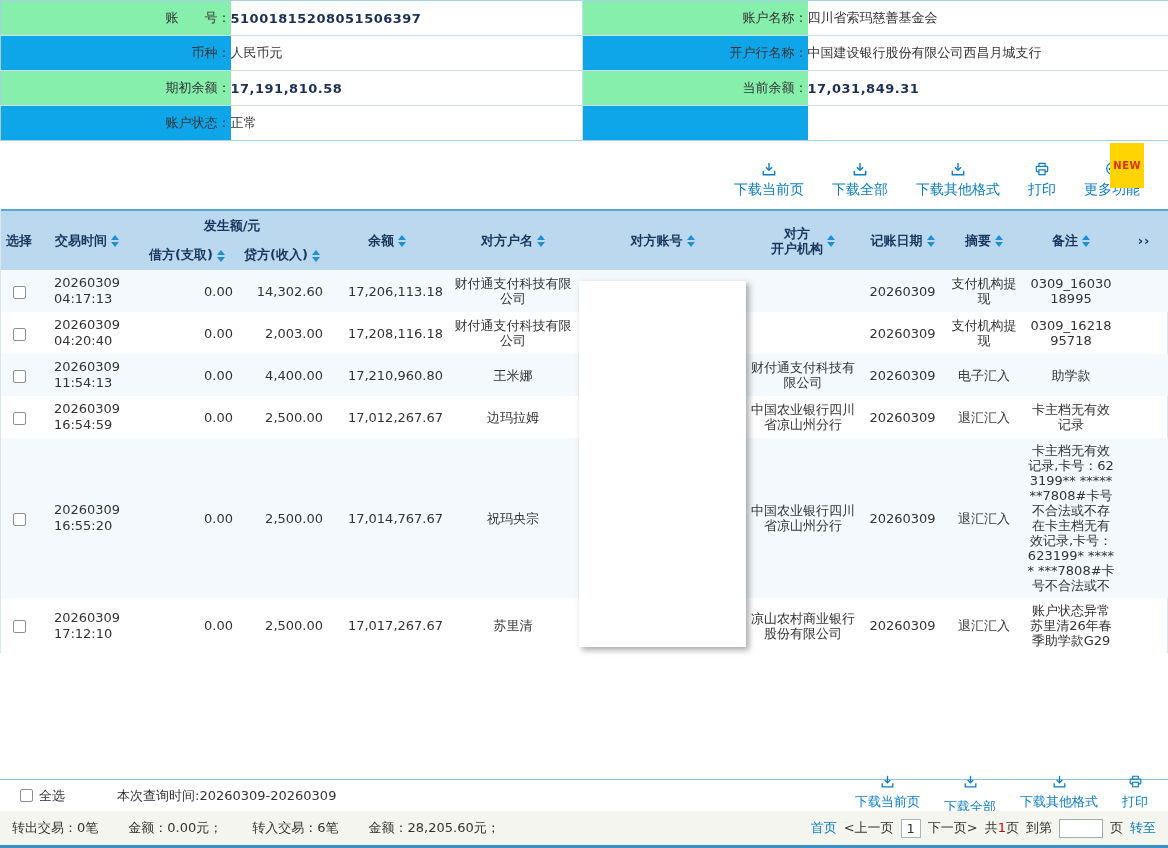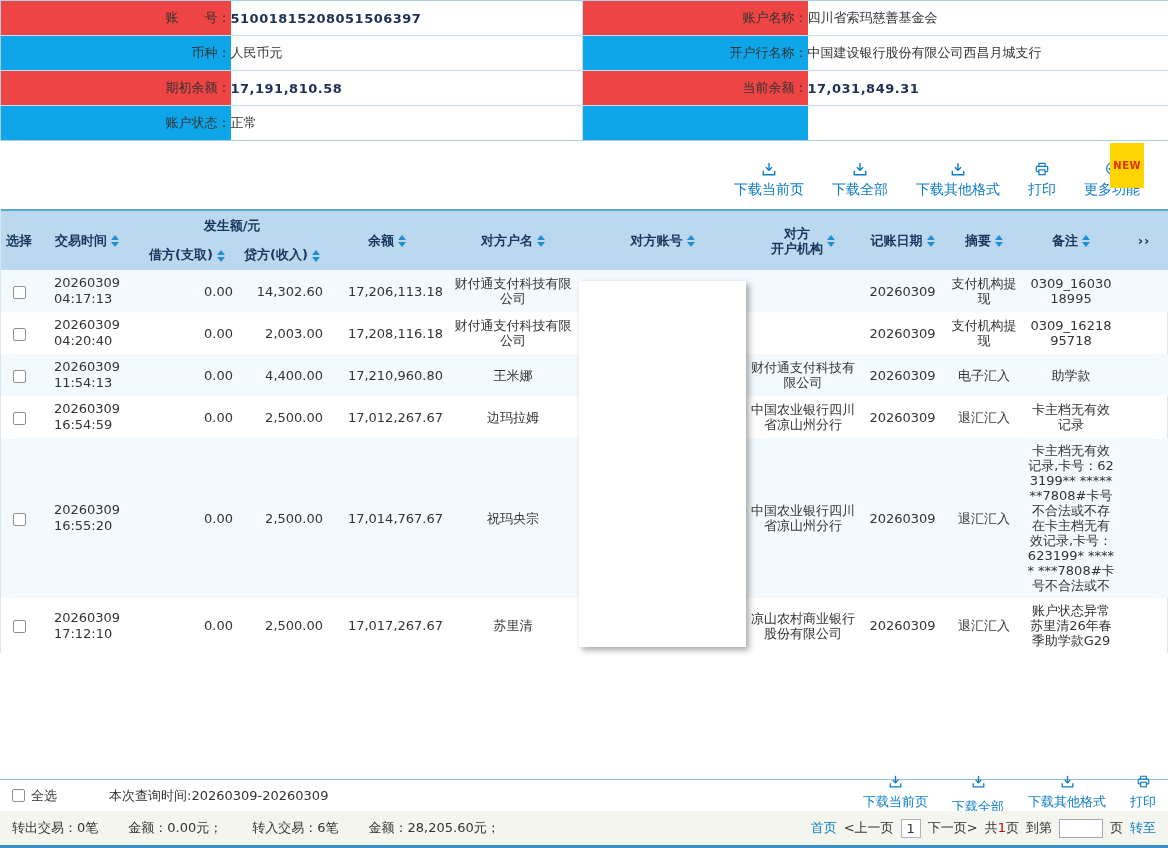--- a/index.html
+++ b/index.html
@@ -10,21 +10,21 @@
     font-size:13px; color:#333; background:#fff;
   }
   .page { width:1168px; height:848px; display:flex; flex-direction:column; position:relative; }
 
   
   table.acct { width:1168px; border-collapse:collapse; border:1px solid #a9cfe6; table-layout:fixed; }
   table.acct td { height:35px; border-bottom:1px solid #c6dff0; padding:0; vertical-align:middle; }
   table.acct tr:last-child td { border-bottom:none; }
   td.lbl { text-align:right; padding-right:14px; color:#333; }
   td.val { text-align:left; padding-left:18px; background:#fff;margin-top:31px; }
-  tr.odd td.lbl { background:#ef4444; }
+  tr.odd td.lbl { background:#86efac; }
   tr.even td.lbl { background:#0ea5e9; }
   td.lbl.rhs { border-left:1px solid #c6dff0; }
   .val.strong { font-weight:bold; color:#1c2f55; letter-spacing:0.5px; }
 
   
   .toolbar-top { display:flex; justify-content:flex-end; align-items:center; gap:28px;
     padding:20px 28px 10px 0; position:relative; }
   a.link { color:#0c7cc4; text-decoration:none; display:inline-flex; align-items:center; gap:5px;
     font-size:14px; cursor:pointer; white-space:nowrap;flex-direction:column; }
   a.link svg { flex:0 0 auto; }
@@ -56,21 +56,21 @@
   .t2 span { display:block; line-height:16px; }
   .c-num { text-align:right; padding-right:8px; white-space:nowrap; }
   .c-ctr { text-align:center; word-break:break-all; }
   .c-remark { text-align:center; word-break:break-all; padding-left:15px; padding-right:15px; }
   .redact-overlay { position:absolute; left:578px; width:167px; top:72px; bottom:6px;
     background:#fff; box-shadow:3px 3px 6px rgba(60,60,60,0.45); }
 
   .spacer { flex:1; }
 
   
-  .select-row { border-top:1px solid #8fc0e0; height:32px; display:flex; align-items:center; padding:0 12px; }
+  .select-row { border-top:1px solid #8fc0e0; height:32px; display:flex; align-items:center; padding:0 20px; }
   .select-row .sa-label { margin-left:6px; }
   .select-row .qtime { margin-left:52px; }
   .select-row .links { margin-left:auto; display:flex; gap:24px; }
   .select-row a.link { font-size:13px; }
 
   .summary-row { background:#f4f5ee; height:34px; display:flex; align-items:center; padding:0 12px; }
   .summary-row .seg { margin-right:30px; white-space:nowrap; }
   .pager { margin-left:auto; display:flex; align-items:center; gap:7px; white-space:nowrap; }
   .pager a { color:#0c7cc4; text-decoration:none; cursor:pointer; }
   .pager .plain { color:#333; cursor:pointer; }

